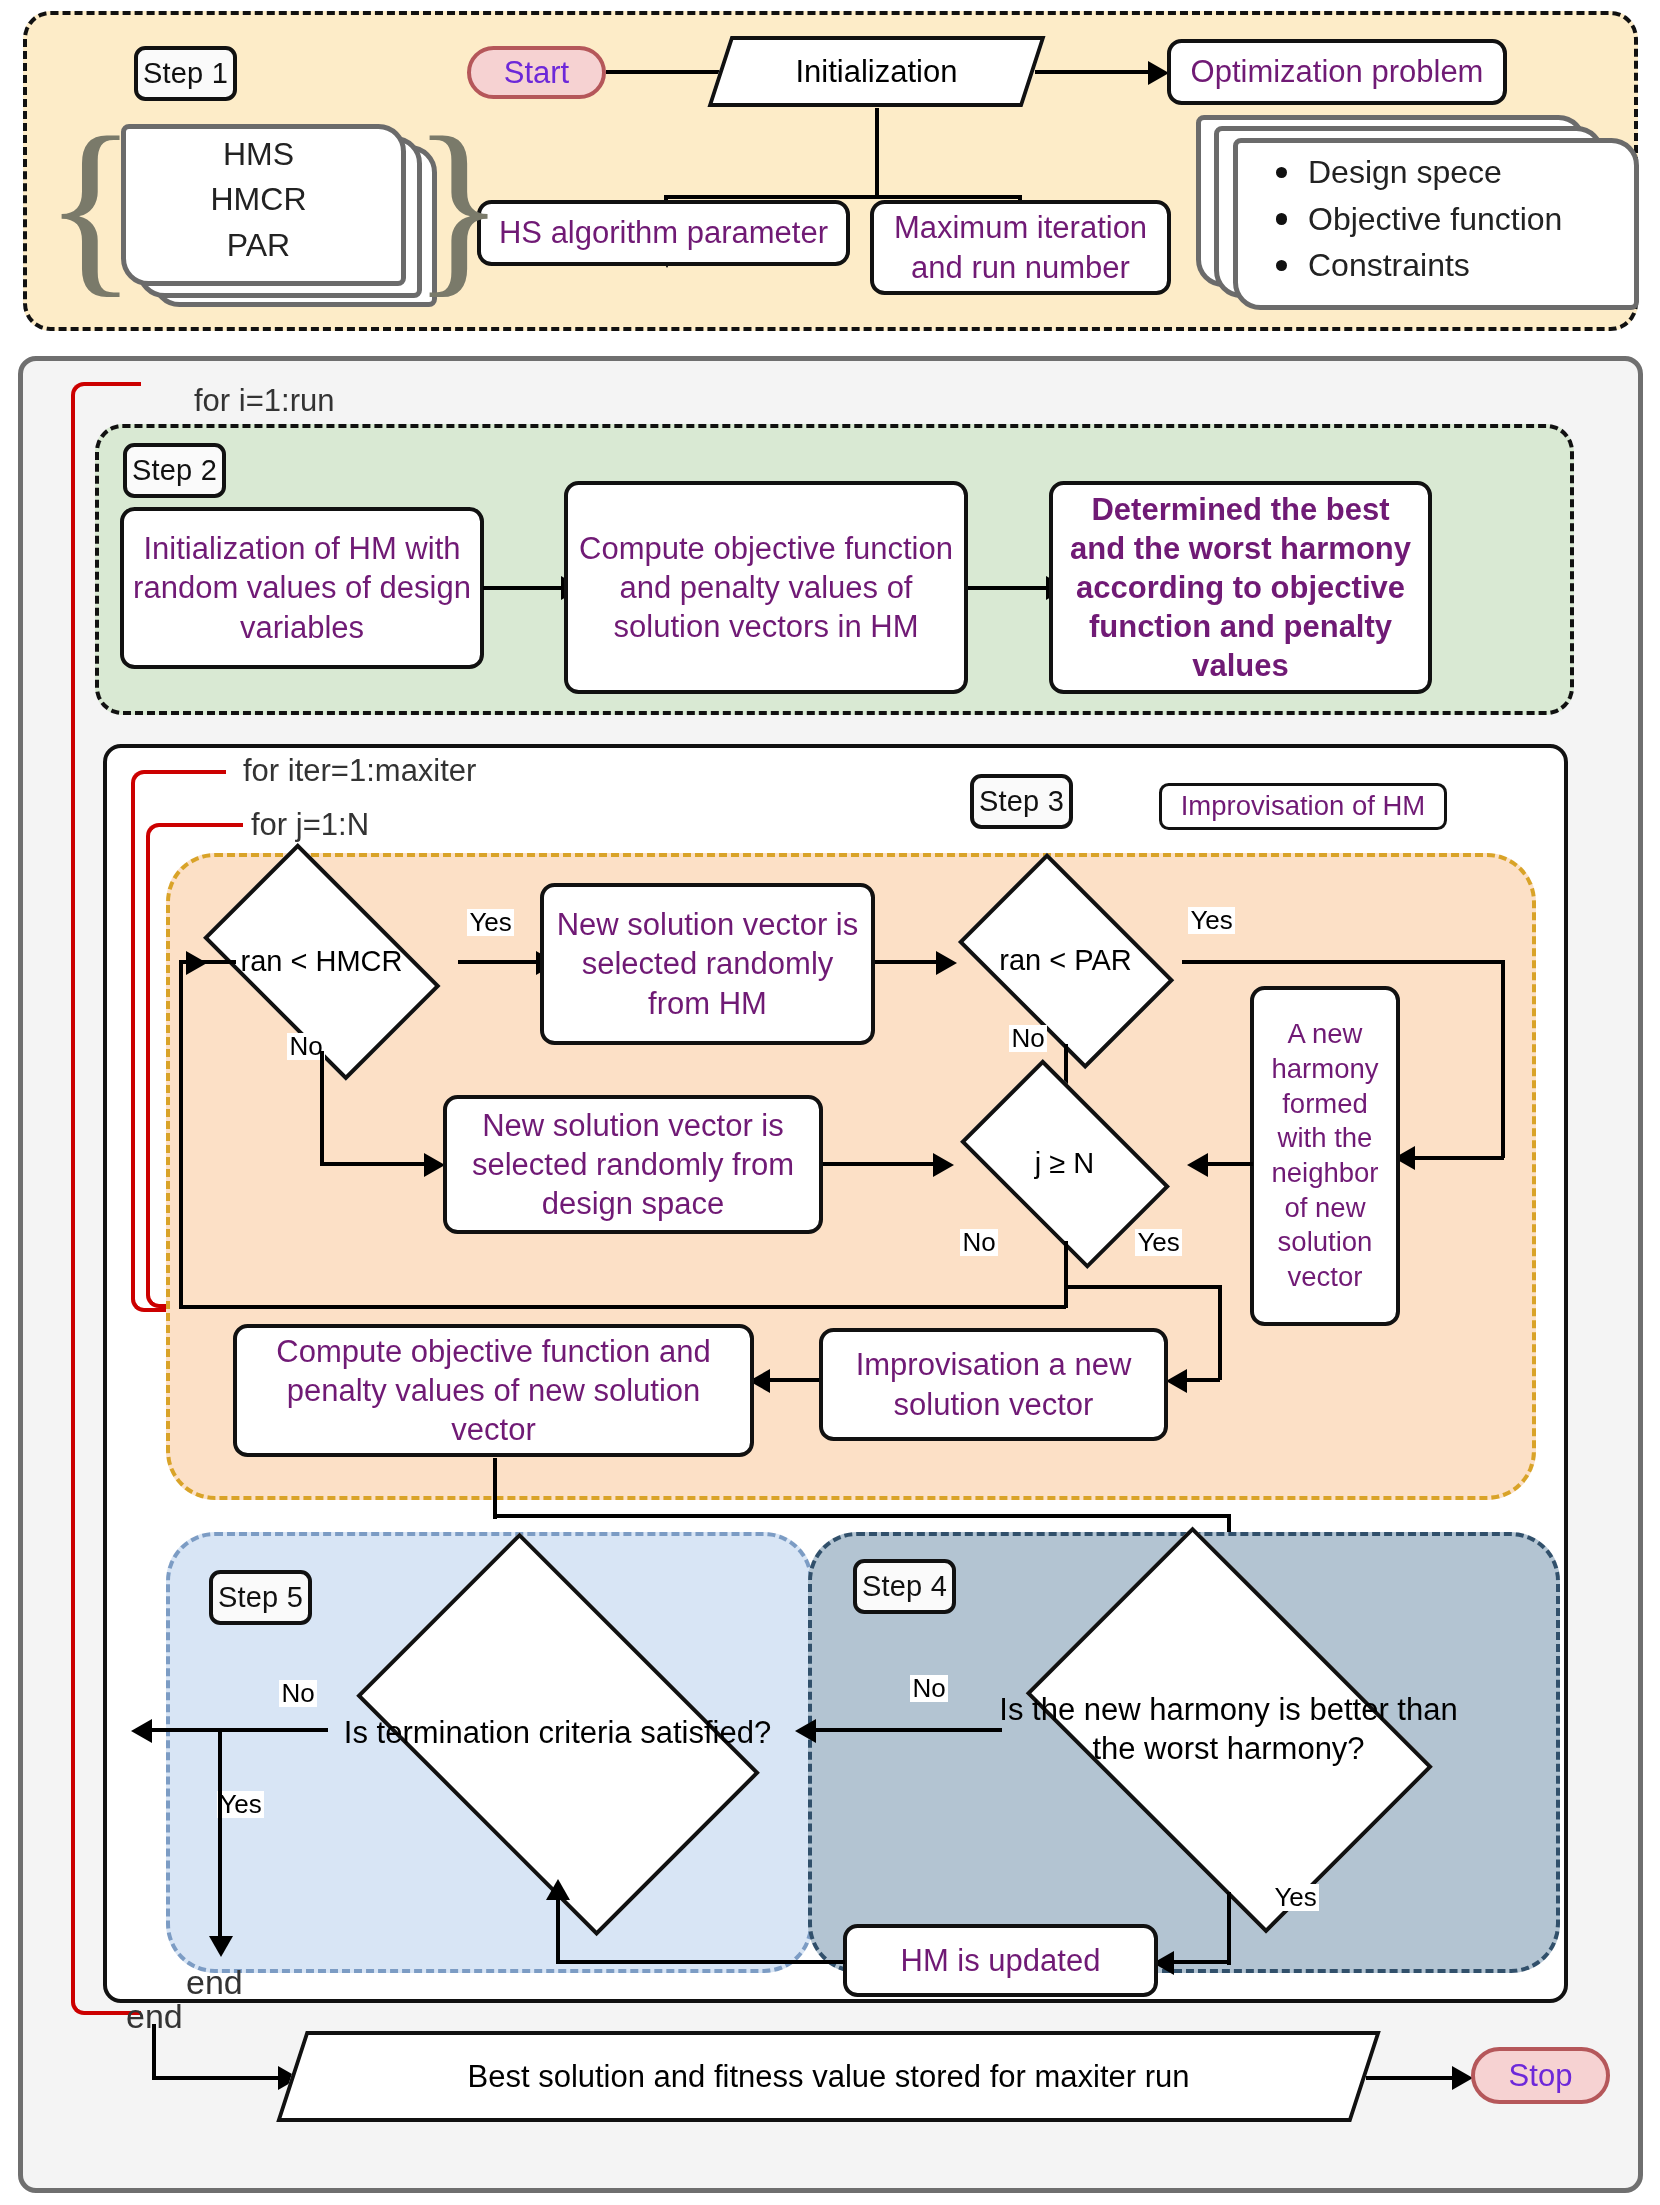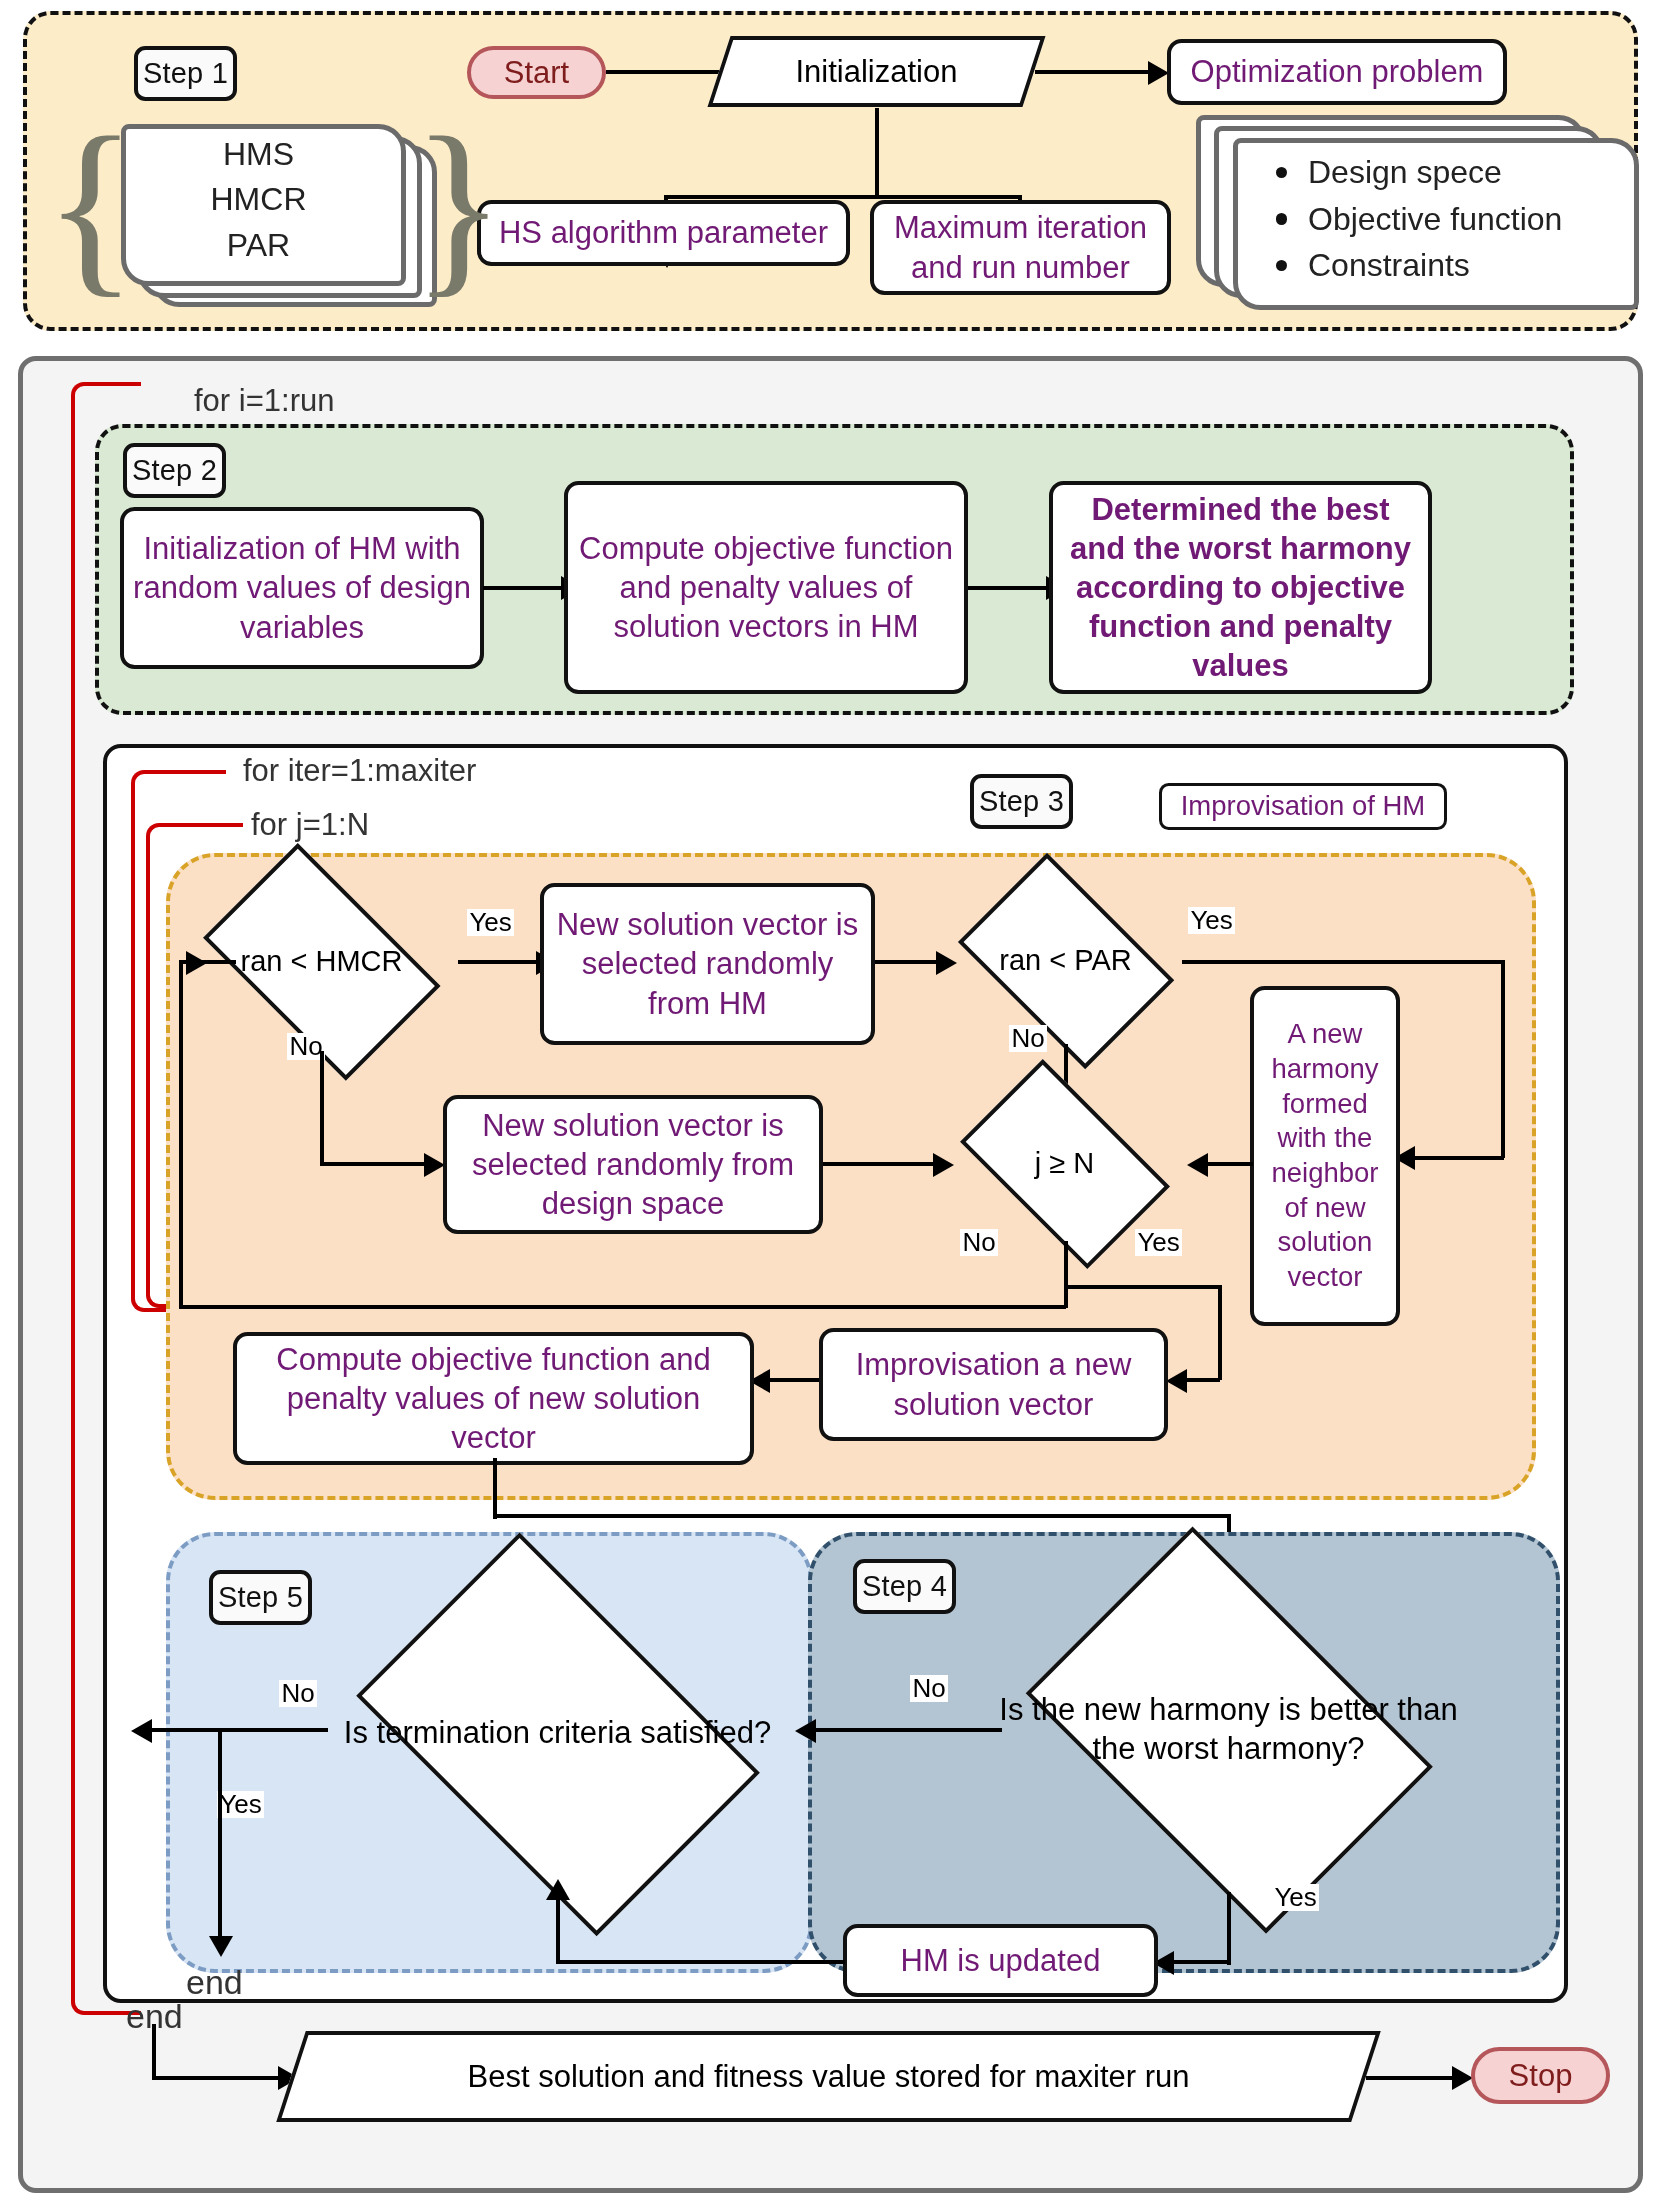--- a/index.html
+++ b/index.html
@@ -48,21 +48,21 @@
   .pbox{
     background:#fff;border:4px solid #111;border-radius:14.6px;
     display:flex;align-items:center;justify-content:center;text-align:center;
     font-size:31px;line-height:1.26;color:#701a75;padding:3.2px 8px;
     box-shadow:4px 4.9px 0 -0.8px rgba(0,0,0,0);
   }
   .pbox.small{font-size:27.5px;}
   .terminator{
     background:#f6d2d2;border:4.9px solid #b5575a;border-radius:32px;
     display:flex;align-items:center;justify-content:center;
-    font-size:31px;color:#7f1d1d;
+    font-size:31px;color:#6d28d9;
   }
   .para{position:absolute;}
   .para .shape{
     position:absolute;inset:0;background:#fff;border:4px solid #111;
     transform:skewX(-18deg);
   }
   .para .txt{
     position:absolute;inset:0;display:flex;align-items:center;justify-content:center;
     font-size:31px;color:#000;text-align:center;
   }
@@ -263,21 +263,21 @@
   <div class="abs ln lnh" style="left:1064px;top:1285px;width:158px;"></div>
   <div class="abs ln lnv" style="left:1218px;top:1285px;height:95px;"></div>
   <div class="abs ln lnh" style="left:1171px;top:1378px;width:49px;"></div>
   <div class="abs arr l" style="left:1166px;top:1369px;"></div>
 
   <div class="abs pbox" style="left:819px;top:1328px;width:349px;height:113px;">Improvisation a new solution vector</div>
 
   <div class="abs ln lnh" style="left:753px;top:1378px;width:66px;"></div>
   <div class="abs arr l" style="left:749px;top:1369px;"></div>
 
-  <div class="abs pbox" style="left:233px;top:1324px;width:521px;height:133px;margin-top:8px;">Compute objective function and penalty values of new solution vector</div>
+  <div class="abs pbox" style="left:233px;top:1324px;width:521px;height:133px;">Compute objective function and penalty values of new solution vector</div>
 
   <div class="abs ln lnv" style="left:493px;top:1458px;height:61px;"></div>
   <div class="abs ln lnh" style="left:493px;top:1514px;width:738px;"></div>
   <div class="abs ln lnv" style="left:1227px;top:1514px;height:61px;"></div>
   <div class="abs arr d" style="left:1217px;top:1560px;"></div>
 
   <div class="abs" id="step5-panel"></div>
   <div class="abs" id="step4-panel"></div>
 
   <div class="abs step-badge" style="left:209px;top:1570px;width:103px;height:55px;">Step 5</div>

